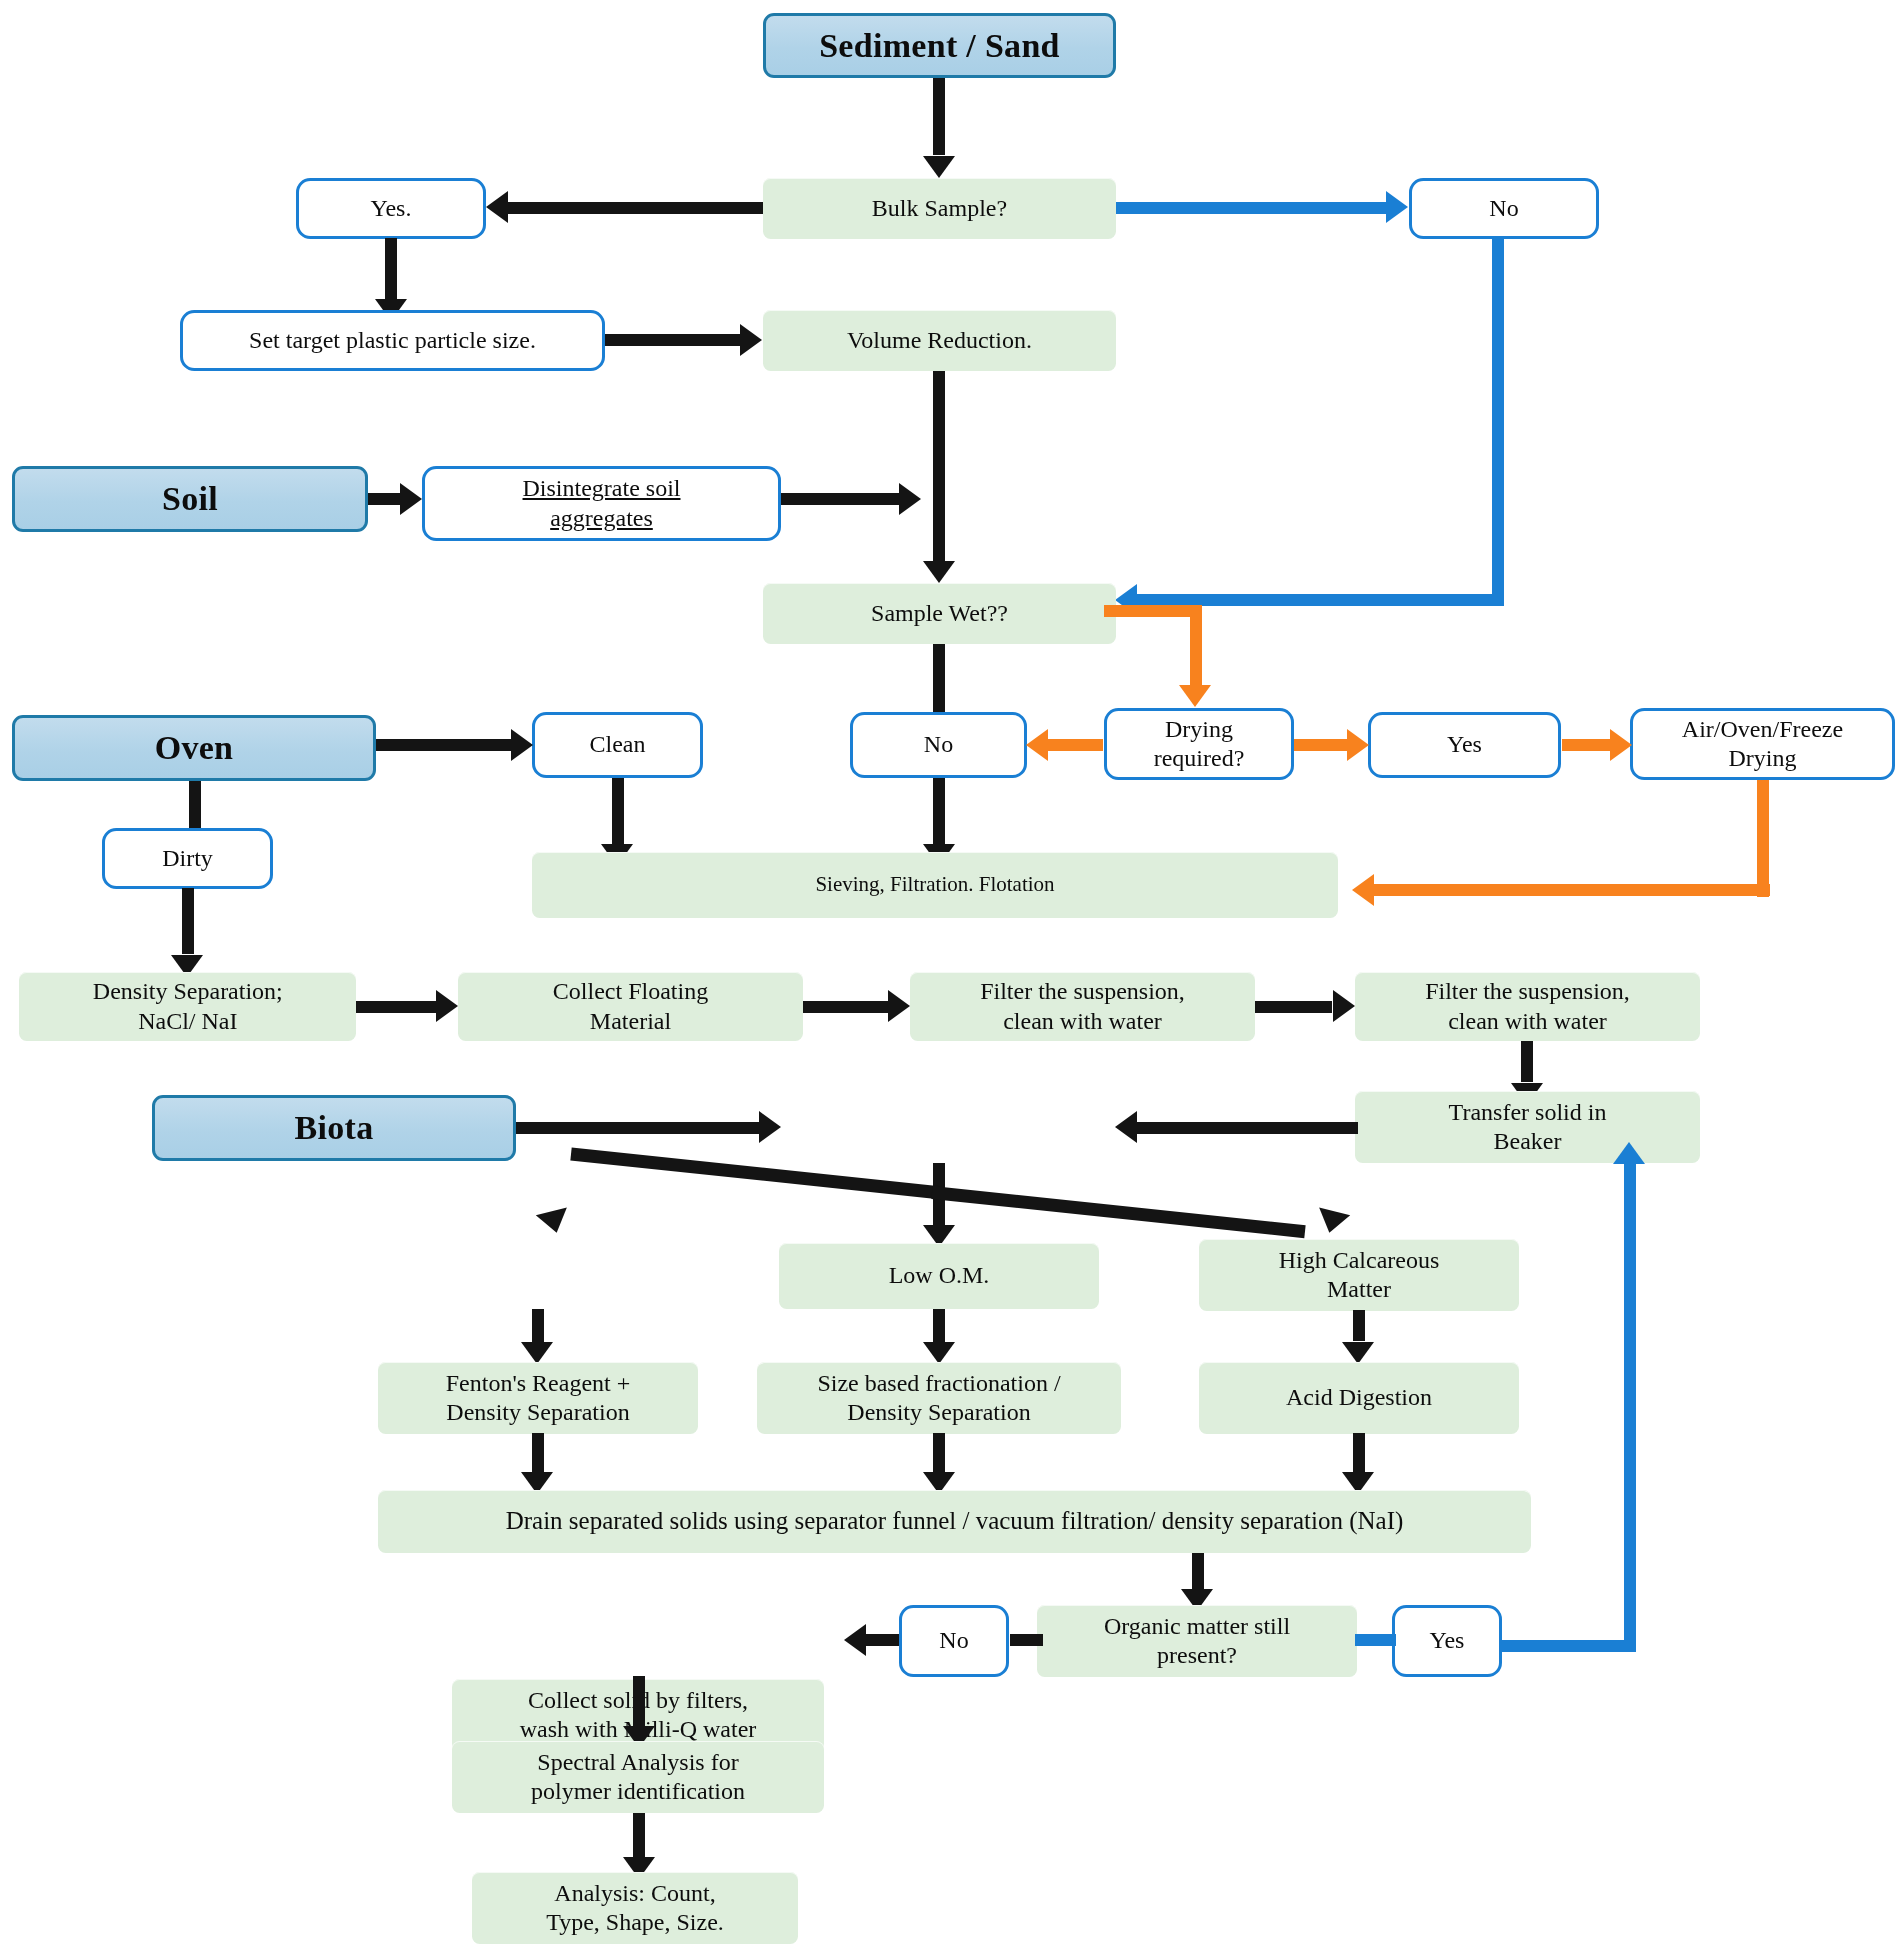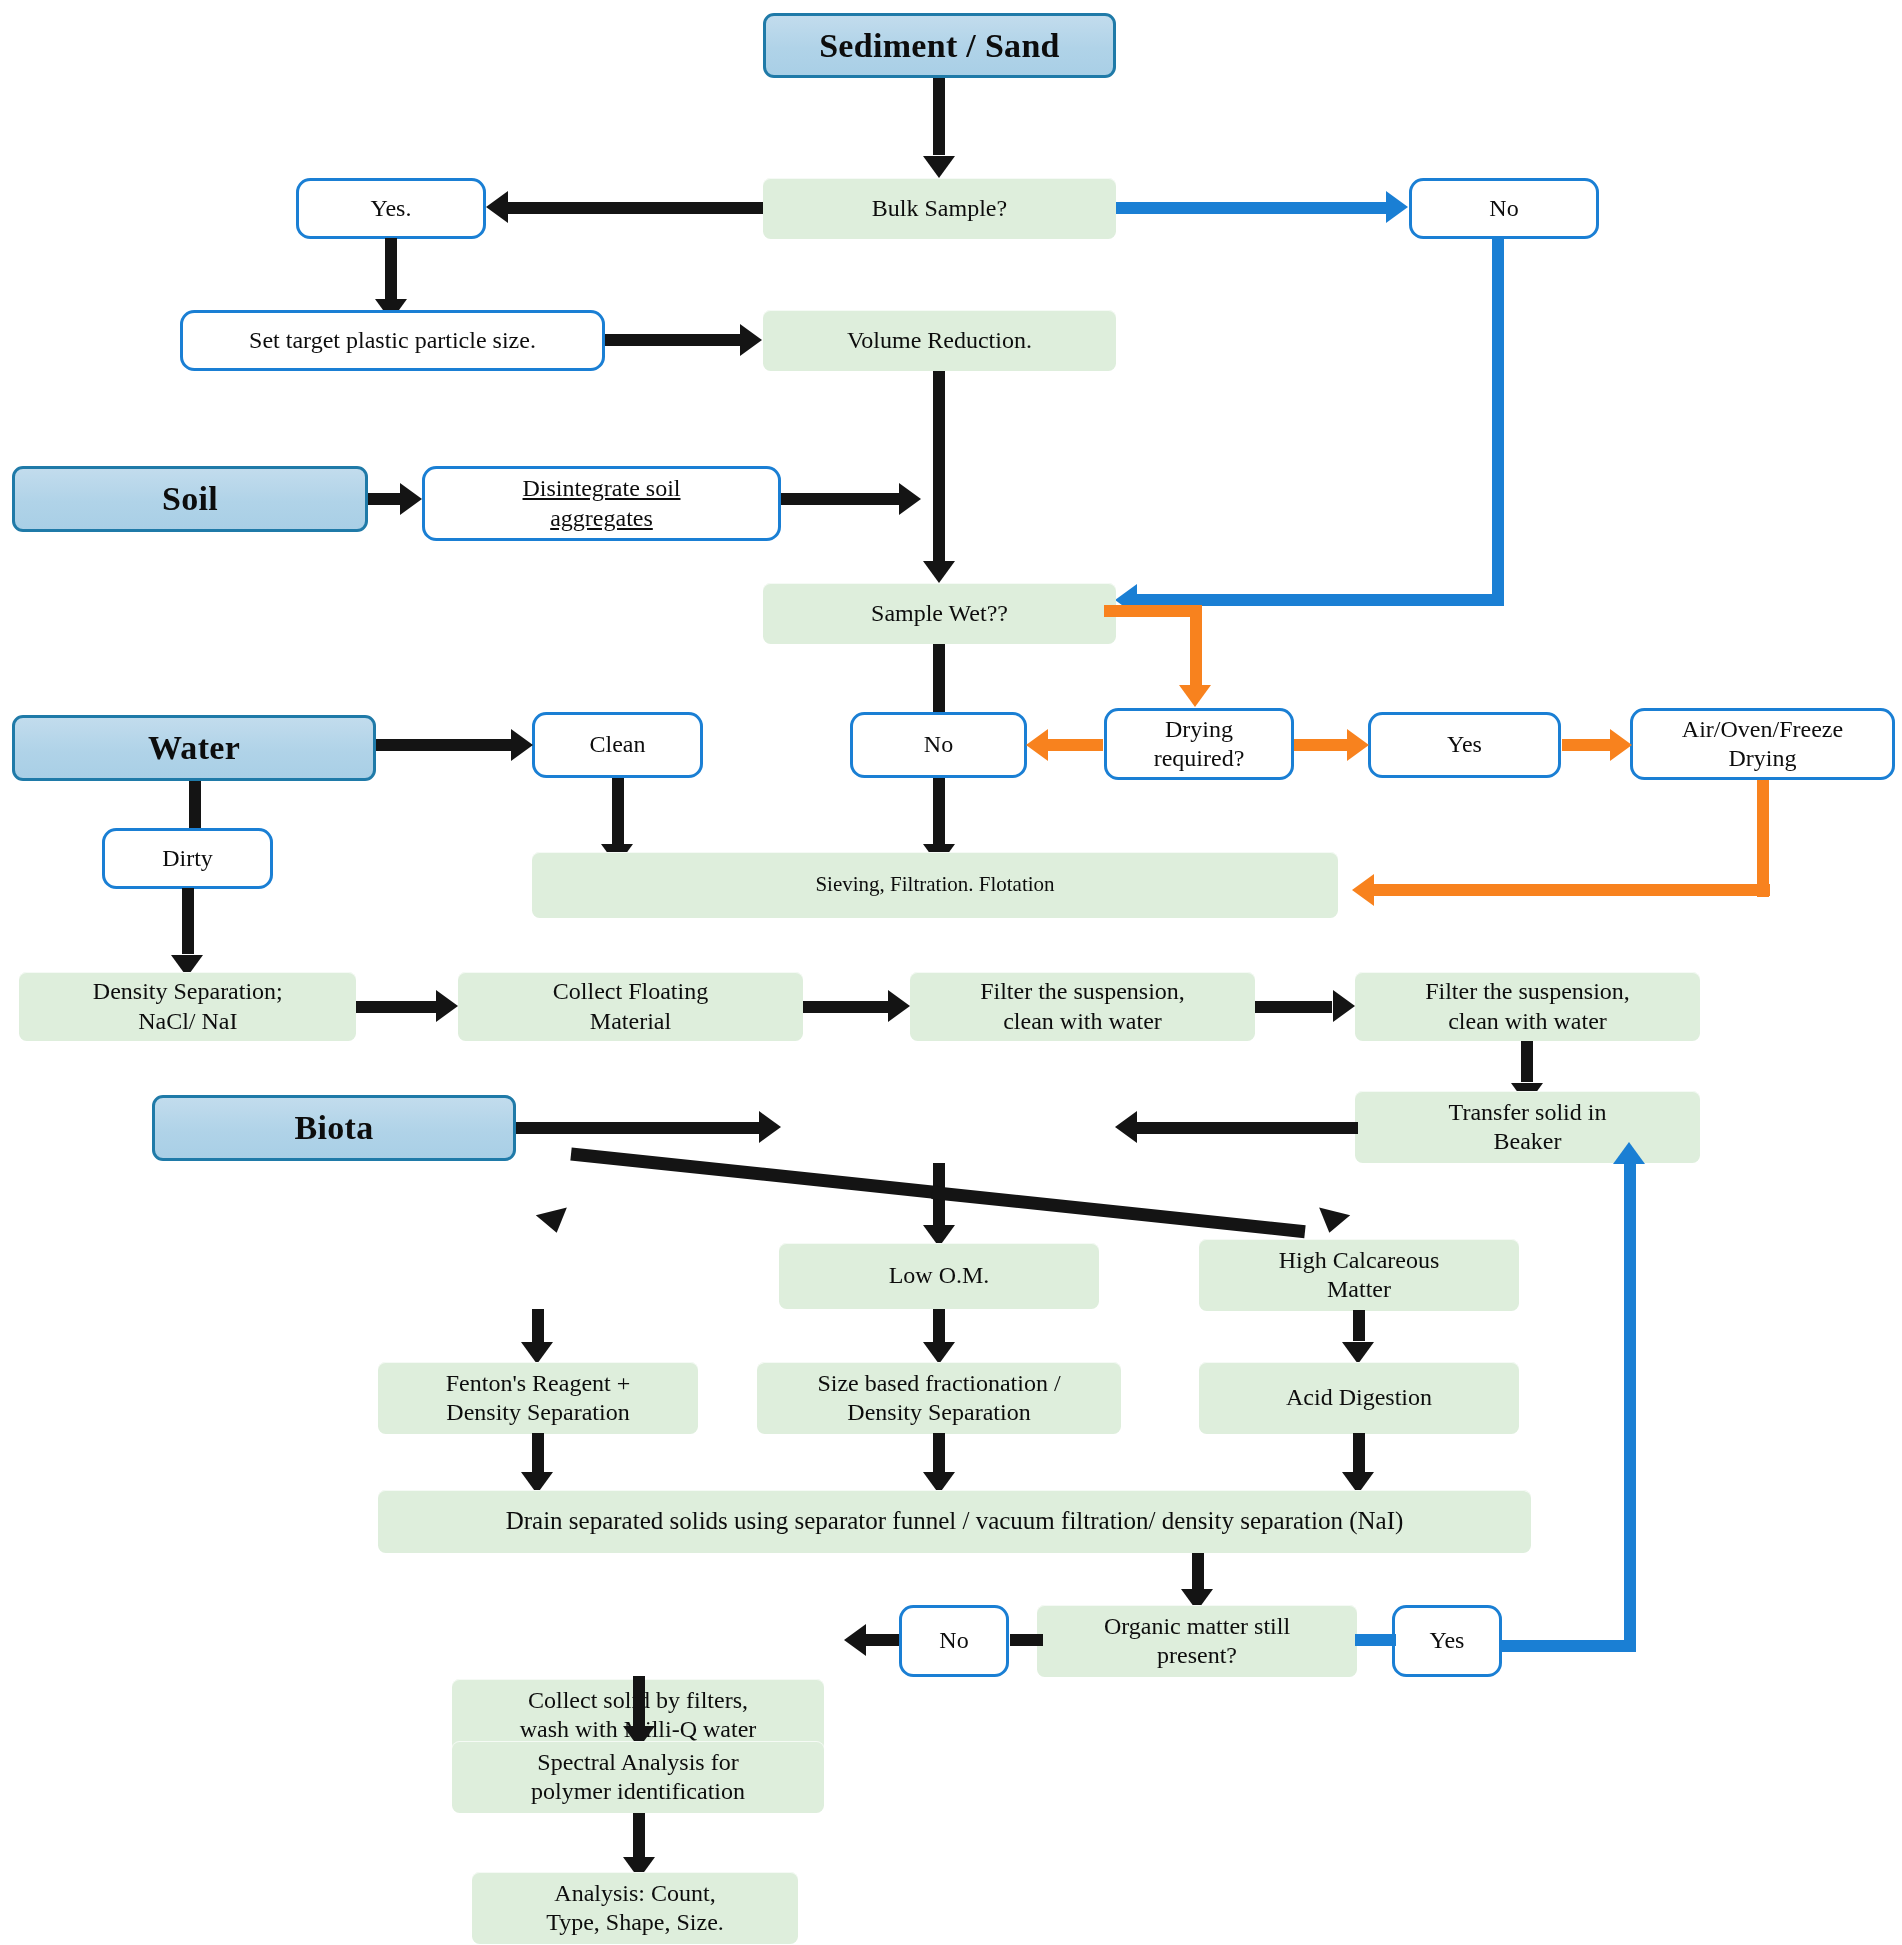--- a/index.html
+++ b/index.html
@@ -127,21 +127,21 @@
 
   <div class="node green" style="left:763px;top:583px;width:353px;height:61px;">Sample Wet??</div>
 
   <div class="seg horange" style="left:1104px;top:605px;width:98px;"></div>
   <div class="seg vorange" style="left:1190px;top:605px;height:80px;"></div>
   <div class="tip down orange" style="left:1179px;top:685px;"></div>
 
   <div class="seg vblack" style="left:933px;top:644px;height:74px;"></div>
   <div class="tip down black" style="left:923px;top:718px;"></div>
 
-  <div class="node bluebox" style="left:12px;top:715px;width:364px;height:66px;">Water</div>
+  <div class="node bluebox" style="left:12px;top:715px;width:364px;height:66px;">Oven</div>
 
   <div class="node white" style="left:532px;top:712px;width:171px;height:66px;">Clean</div>
 
   <div class="node white" style="left:850px;top:712px;width:177px;height:66px;">No</div>
 
   <div class="node white" style="left:1104px;top:708px;width:190px;height:72px;">Drying
 required?</div>
 
   <div class="node white" style="left:1368px;top:712px;width:193px;height:66px;">Yes</div>
 

